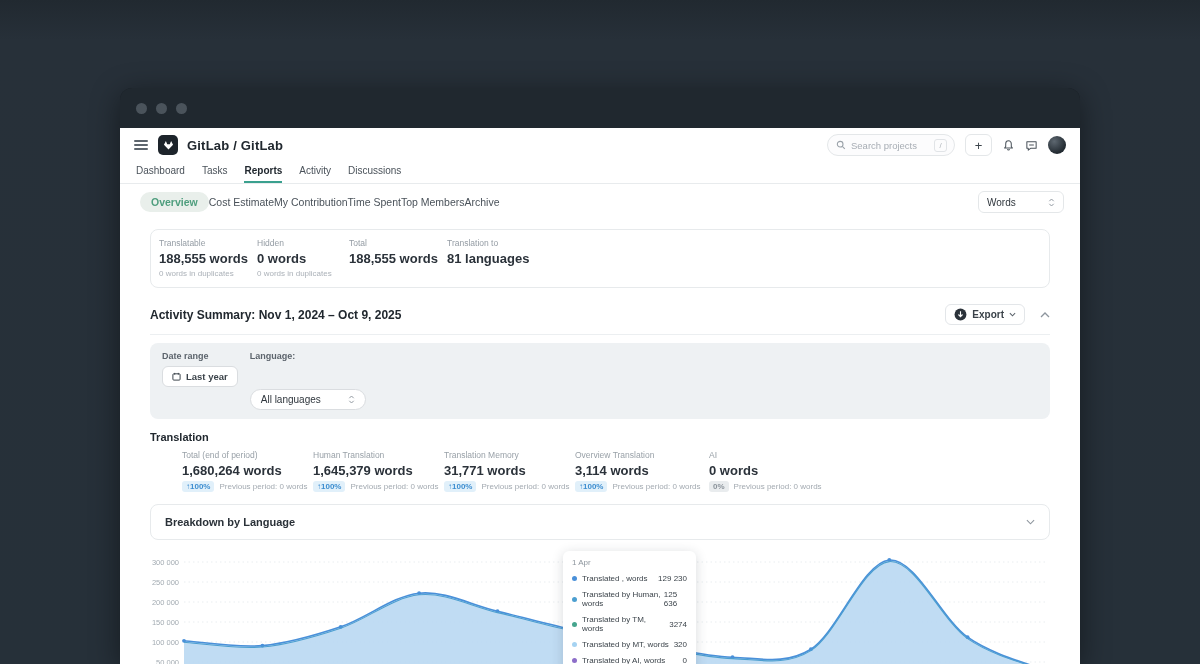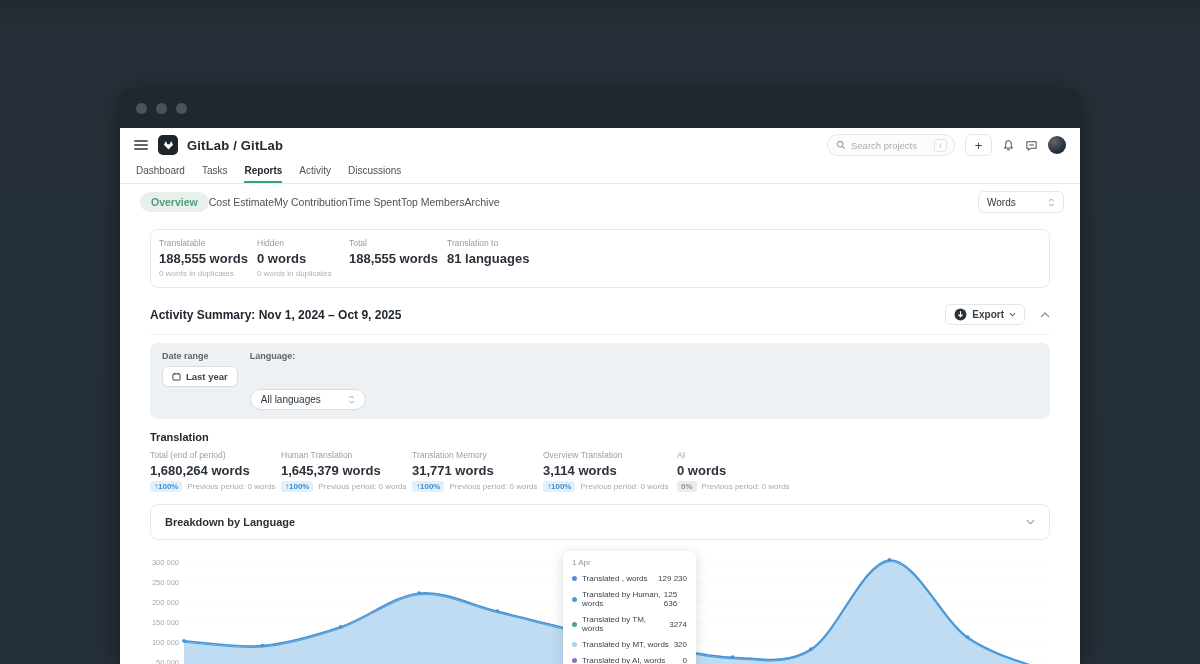--- a/index.html
+++ b/index.html
@@ -57,21 +57,21 @@
 
   
   .filters { margin:8px 30px 0; background:#eef1f3; border-radius:8px; padding:8px 12px 9px; display:flex; gap:12px; }
   .fgroup .flabel { font-size:9px; font-weight:600; color:#5c646c; margin-bottom:5px; }
   .daterange { background:#fff; border:1px solid #dadde0; border-radius:6px; height:21px; display:flex; align-items:center; gap:5px; padding:0 9px; font-size:9.5px; font-weight:600; color:#3c444b; cursor:pointer; }
   .langselect { background:#fff; border:1px solid #dadde0; border-radius:12px; height:21px; width:116px; display:flex; align-items:center; justify-content:space-between; padding:0 10px; font-size:10px; color:#2f363d; cursor:pointer;margin-top:28px; }
 
   
   .transection { margin:12px 30px 0; }
   .transection > .ttitle { font-size:11px; font-weight:700; color:#21282f; }
-  .transtats { display:flex; margin-top:7px; }
+  .transtats { display:flex; margin-top:7px;margin-left:32px; }
   .tstat .lb { font-size:8.5px; color:#99a1a8; }
   .tstat .vl { font-size:13px; font-weight:600; color:#2b323a; margin:3px 0; }
   .tmeta { display:flex; align-items:center; gap:5px; }
   .badge { font-size:8px; font-weight:700; color:#3e8ed0; background:#e1f0fa; border-radius:3px; padding:1px 4px; }
   .badge.gray { color:#8b939b; background:#e9ecee; }
   .tsub { font-size:8px; color:#a3aab1; }
   .tstat.c1{width:131px}.tstat.c2{width:131px}.tstat.c3{width:131px}.tstat.c4{width:134px}
 
   
   .breakdown { margin:12px 30px 0; border:1px solid #e7eaec; border-radius:8px; padding:11px 14px; display:flex; align-items:center; justify-content:space-between; cursor:pointer; }

